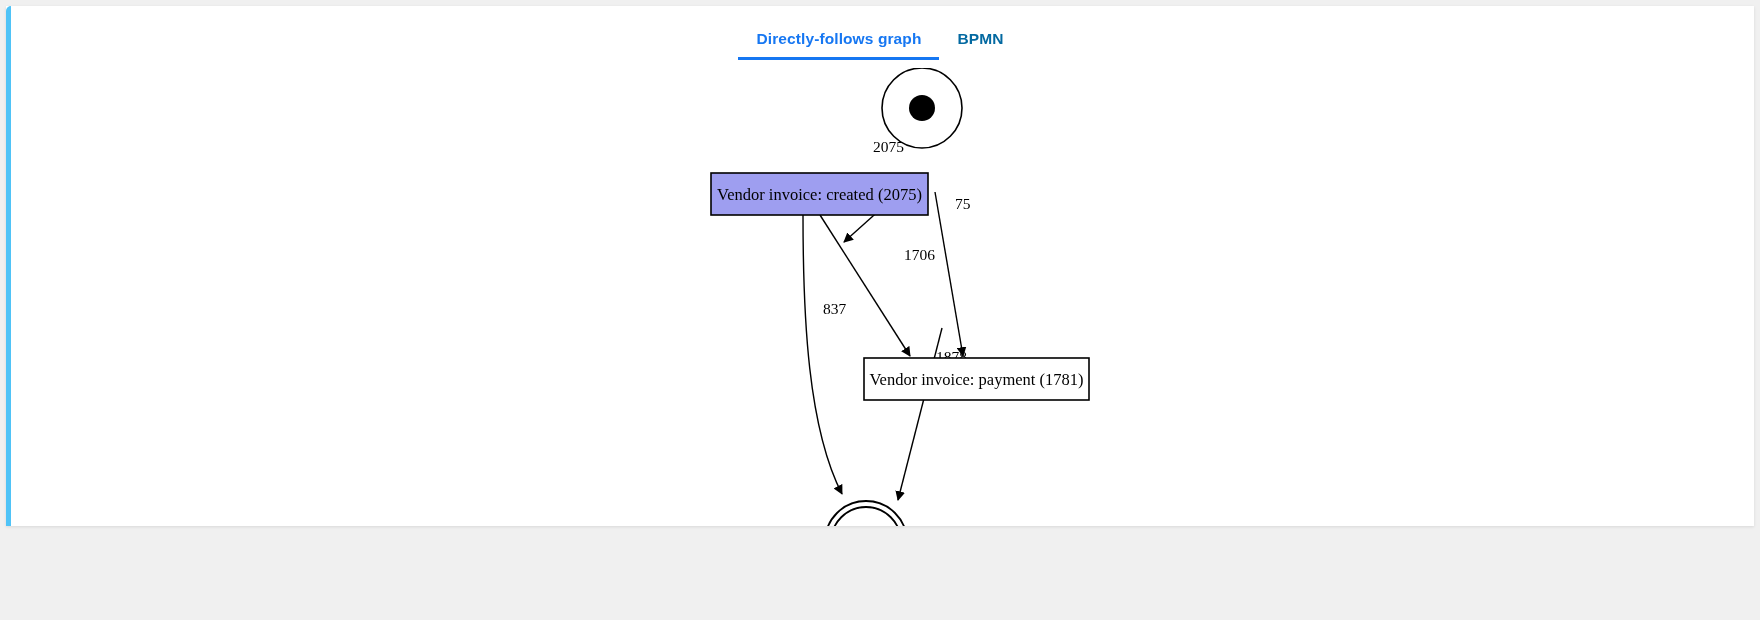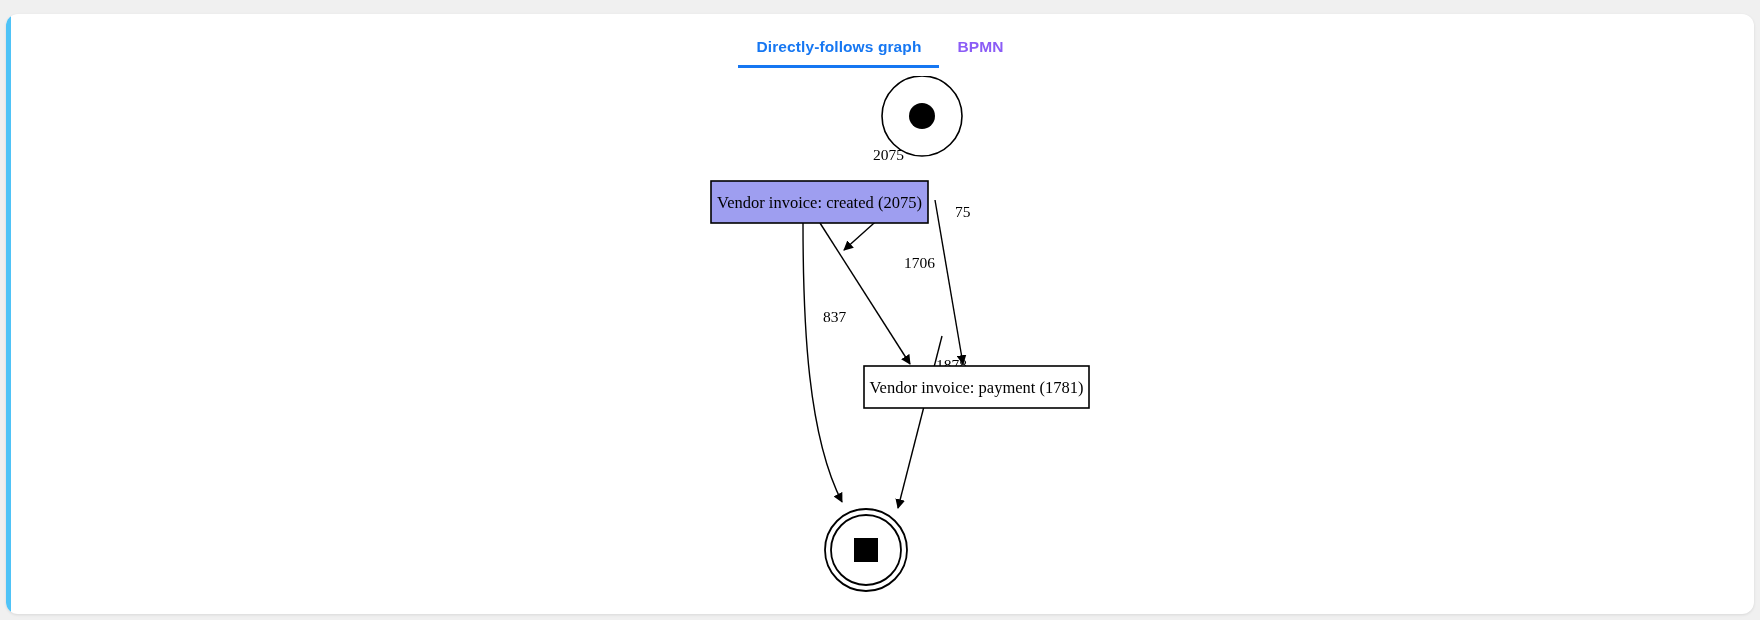--- a/index.html
+++ b/index.html
@@ -11,26 +11,25 @@
     background: #f0f0f0;
     font-family: "Liberation Sans", sans-serif;
     overflow: hidden;
   }
 
   .app-shell {
     position: absolute;
     left: 6px;
     top: 6px;
     width: 1748px;
-    height: 600px;
+    height: 520px;
     background: #ffffff;
-    border-radius: 12px;
+    border-radius: 0;
     box-shadow: 0 1px 3px rgba(0,0,0,0.10);
     overflow: hidden;
-    margin-top: 8px;
   }
 
   .accent-bar {
     position: absolute;
     left: 0;
     top: 0;
     width: 5px;
     height: 600px;
     background: #4fc3f7;
     border-top-left-radius: 8px;
@@ -58,21 +57,21 @@
     cursor: pointer;
     user-select: none;
     white-space: nowrap;
   }
 
   .tab.active {
     color: #1677f2;
   }
 
   .tab.inactive {
-    color: #8b5cf6;
+    color: #0369a1;
   }
 
   .tab.active::after {
     content: "";
     position: absolute;
     left: 0;
     right: 0;
     bottom: 0;
     height: 3px;
     background: #1677f2;

